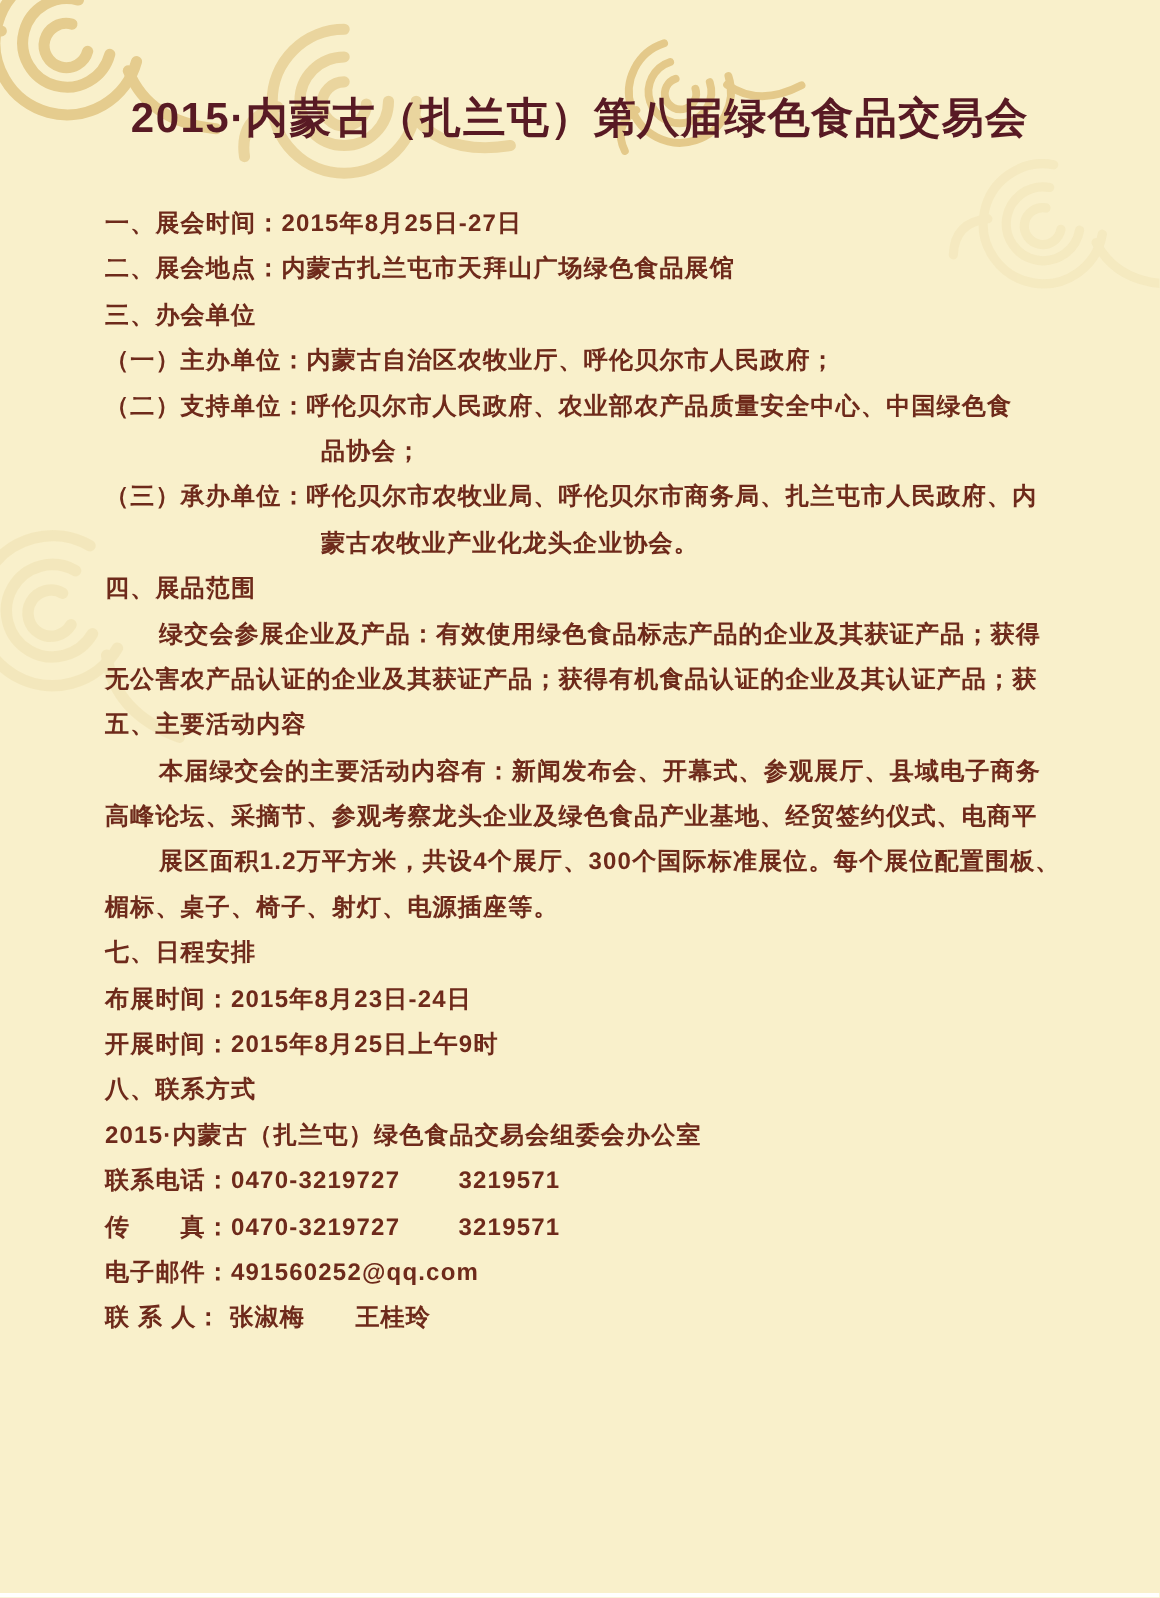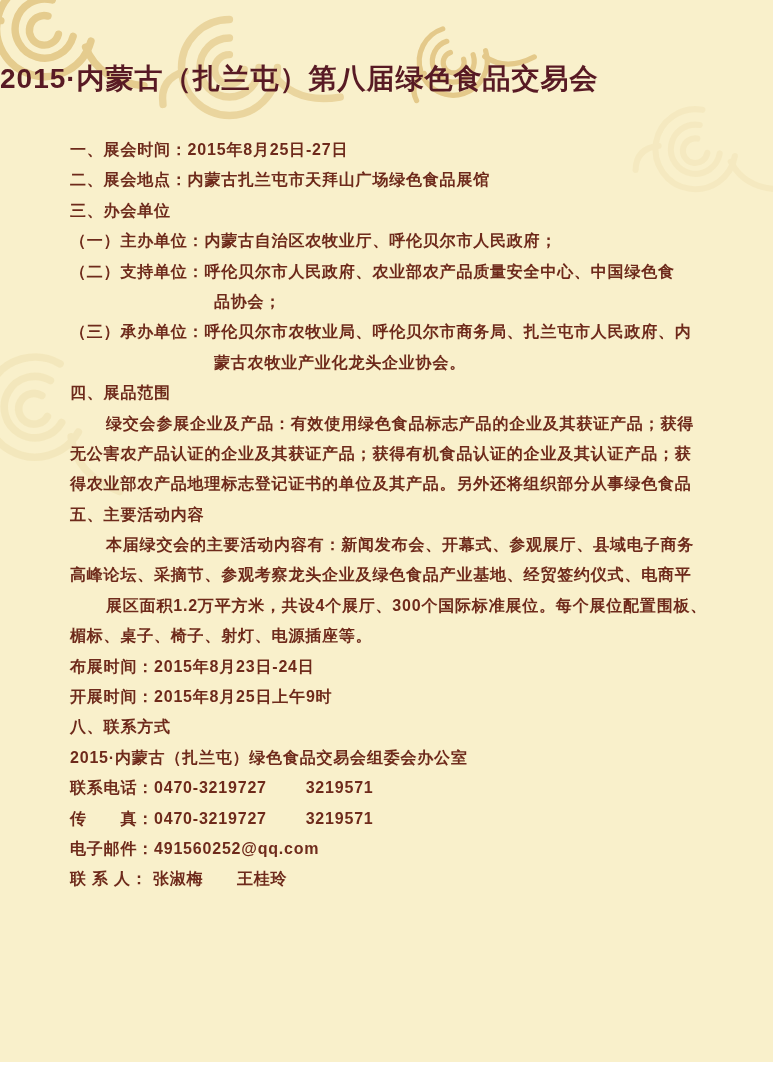--- a/index.html
+++ b/index.html
@@ -15,21 +15,21 @@
     background:var(--bg);
     position:relative;
     overflow:hidden;
     font-family:"Liberation Sans","DejaVu Sans",sans-serif;
   }
   .cloud{position:absolute;pointer-events:none;}
   .cloud svg{display:block;overflow:visible;}
   .page-title{
     position:absolute;
     left:0;top:60px;width:773px;
-    text-align:left;
+    text-align:center;
     font-size:28px;font-weight:bold;
     letter-spacing:1px;
     color:var(--title);
     white-space:nowrap;
   }
   .content{
     position:absolute;
     left:70px;top:135px;width:650px;
     color:var(--body);
     font-size:16px;font-weight:bold;
@@ -94,26 +94,26 @@
     <div class="line">二、展会地点：内蒙古扎兰屯市天拜山广场绿色食品展馆</div>
     <div class="line">三、办会单位</div>
     <div class="line">（一）主办单位：内蒙古自治区农牧业厅、呼伦贝尔市人民政府；</div>
     <div class="line">（二）支持单位：呼伦贝尔市人民政府、农业部农产品质量安全中心、中国绿色食</div>
     <div class="line hang">品协会；</div>
     <div class="line">（三）承办单位：呼伦贝尔市农牧业局、呼伦贝尔市商务局、扎兰屯市人民政府、内</div>
     <div class="line hang">蒙古农牧业产业化龙头企业协会。</div>
     <div class="line">四、展品范围</div>
     <div class="line para">绿交会参展企业及产品：有效使用绿色食品标志产品的企业及其获证产品；获得</div>
     <div class="line">无公害农产品认证的企业及其获证产品；获得有机食品认证的企业及其认证产品；获</div>
-    <div class="line">得农业部农产品地理标志登记证书的单位及其产品。另外还将组织部分从事绿色食品</div>
     <div class="line">五、主要活动内容</div>
     <div class="line para">本届绿交会的主要活动内容有：新闻发布会、开幕式、参观展厅、县域电子商务</div>
     <div class="line">高峰论坛、采摘节、参观考察龙头企业及绿色食品产业基地、经贸签约仪式、电商平</div>
     <div class="line para">展区面积1.2万平方米，共设4个展厅、300个国际标准展位。每个展位配置围板、</div>
     <div class="line">楣标、桌子、椅子、射灯、电源插座等。</div>
+    <div class="line">七、日程安排</div>
     <div class="line">布展时间：2015年8月23日-24日</div>
     <div class="line">开展时间：2015年8月25日上午9时</div>
     <div class="line">八、联系方式</div>
     <div class="line">2015·内蒙古（扎兰屯）绿色食品交易会组委会办公室</div>
     <div class="line">联系电话：0470-3219727　　 3219571</div>
     <div class="line">传　　真：0470-3219727　　 3219571</div>
     <div class="line">电子邮件：491560252@qq.com</div>
     <div class="line">联 系 人：  张淑梅　　王桂玲</div>
   </div>
 

